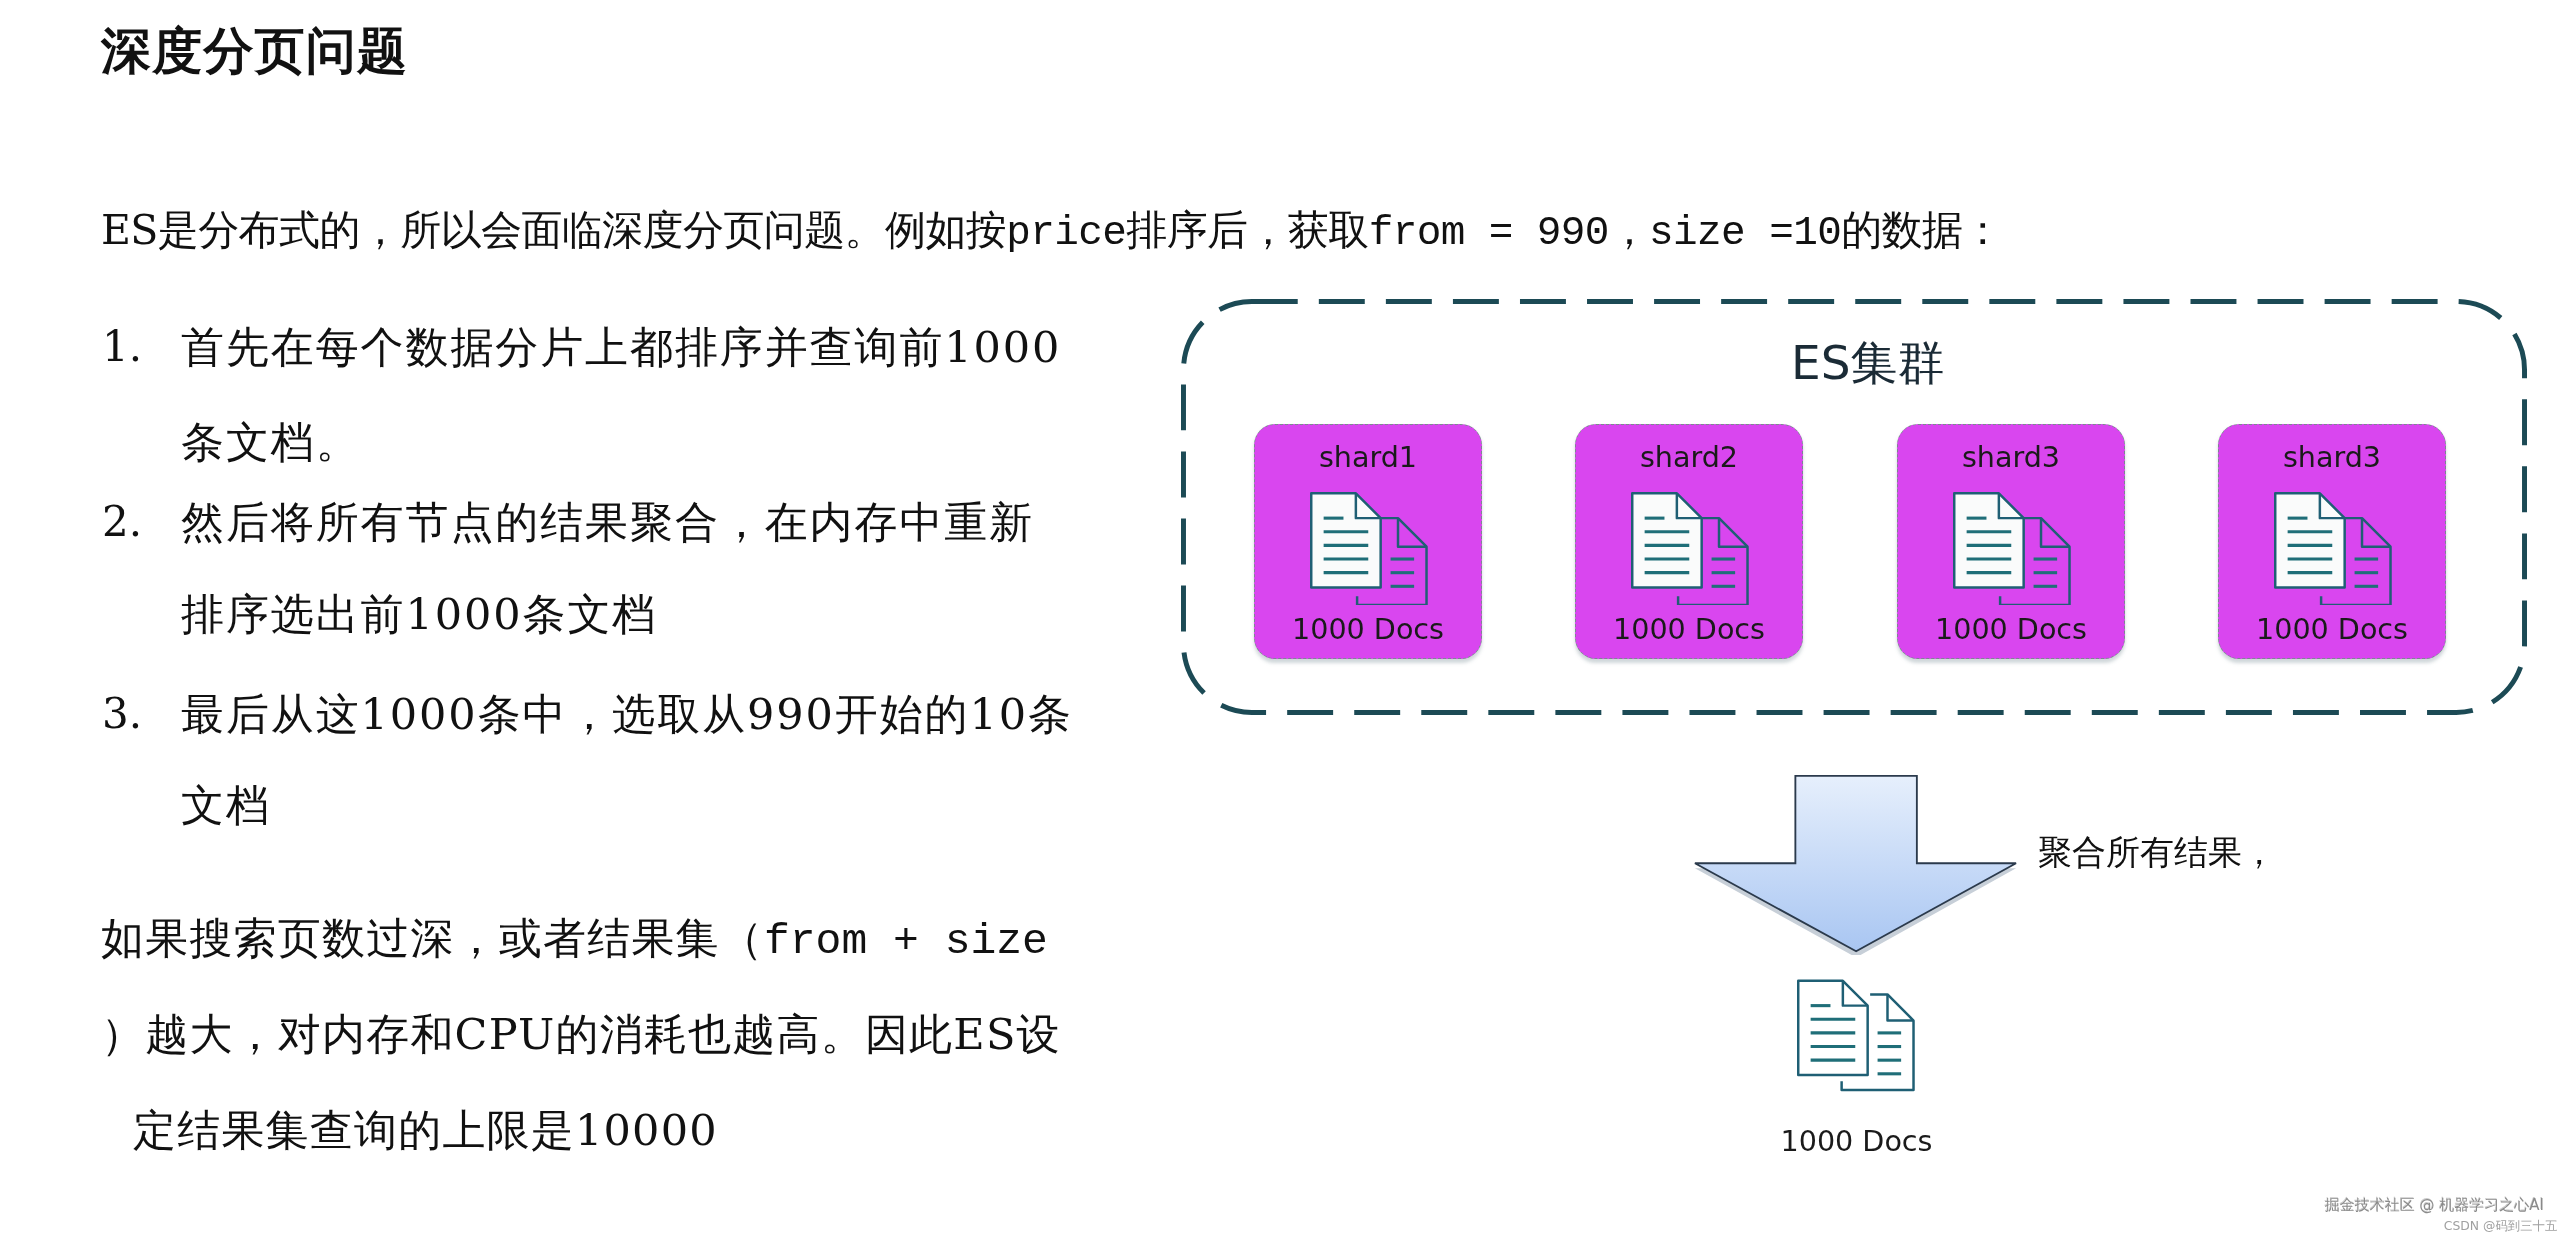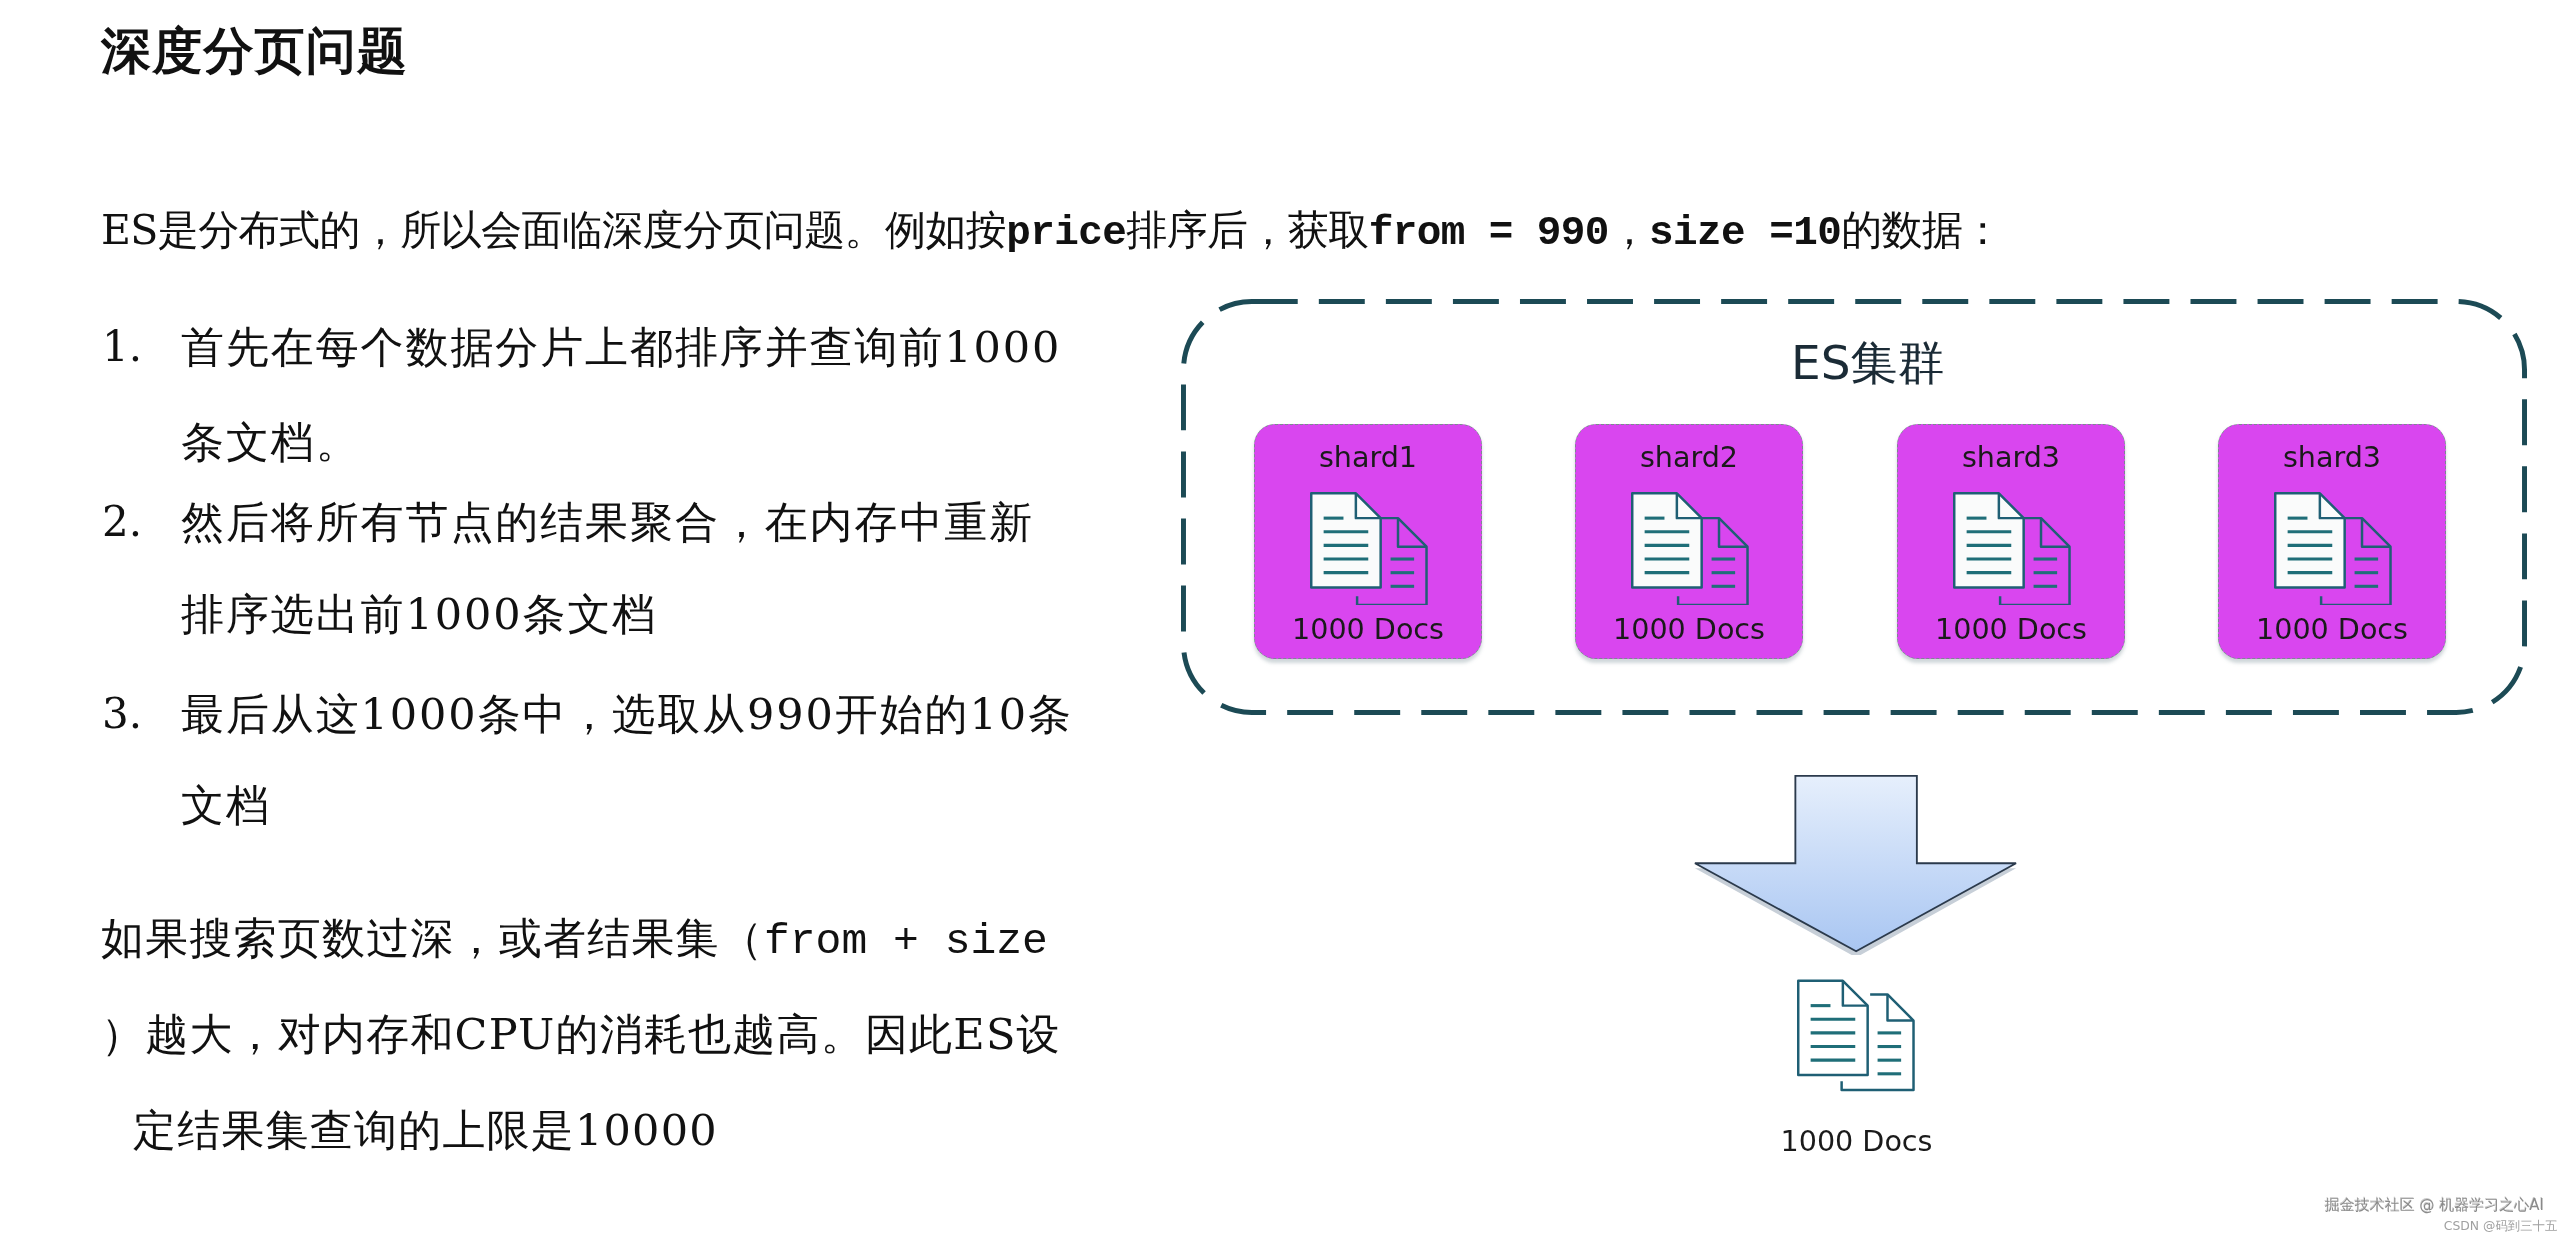--- a/index.html
+++ b/index.html
@@ -2,21 +2,21 @@
 <html style="font-size:10px"><head>
 <meta charset="utf-8">
 <style>
   html, body { margin:0; padding:0; background:#ffffff; }
   body { width:2576px; height:1242px; position:relative; overflow:hidden;
          font-family:"DejaVu Serif","Liberation Serif",serif; color:#111; }
   .abs { position:absolute; }
   .title { left:101px; top:20px; font-size:50px; line-height:62px; font-weight:bold; letter-spacing:1.2px;
            font-family:"DejaVu Serif", serif; }
   .intro { left:101px; top:200px; font-size:41px; line-height:60px; white-space:nowrap; letter-spacing:-0.6px; }
-  .intro .mono { font-family:"Liberation Mono","DejaVu Sans Mono",monospace;font-weight:bold; }
+  .intro .mono { font-family:"Liberation Mono","DejaVu Sans Mono",monospace; }
   .list-line { font-size:43px; line-height:56px; white-space:nowrap; letter-spacing:1.9px; }
   .num { left:102px; font-size:42px; line-height:56px; }
   .para { left:101px; font-size:43px; line-height:56px; white-space:nowrap; letter-spacing:1.2px; }
   .para .mono { font-family:"Liberation Mono","DejaVu Sans Mono",monospace; letter-spacing:0; }
 
   .cluster { left:1181px; top:299px; width:1346px; height:416px; box-sizing:border-box; }
   .cluster svg { position:absolute; left:0; top:0; }
   .cluster-label { left:1779px; top:332px; font-family:"DejaVu Sans","Liberation Sans",sans-serif;
                    font-size:47px; line-height:62px; color:#1b2b36; white-space:nowrap;margin-left:12px; }
 
@@ -177,20 +177,21 @@
     <linearGradient id="arrowGrad" x1="0" y1="0" x2="0" y2="1">
       <stop offset="0" stop-color="#e6effc"></stop>
       <stop offset="1" stop-color="#a9c6f2"></stop>
     </linearGradient>
   </defs>
   <polygon points="166,6 362,6 362,146 522,146 264,290 4,146 166,146" fill="#c7cfd8" transform="translate(0,6)"></polygon>
   <polygon points="166,3 362,3 362,144 522,144 264,286 4,144 166,144" fill="url(#arrowGrad)" stroke="#2b3a4c" stroke-width="3" stroke-linejoin="miter"></polygon>
 </svg>
 
 <div class="abs caption">
+  <div>聚合所有结果，</div>
 </div>
 
 <svg class="abs result-icon" viewBox="0 0 192 182">
   <g fill="none" stroke="#1f5f74" stroke-width="4" stroke-linejoin="round">
     <path d="M118 24 H146 L188 66 V178 H72 V164"></path>
     <path d="M146 24 V66 H188"></path>
     <path d="M2 2 H74 L114 42 V154 H2 Z" fill="#ffffff"></path>
     <path d="M74 2 V42 H114"></path>
   </g>
   <g stroke="#1f6e78" stroke-width="5">

